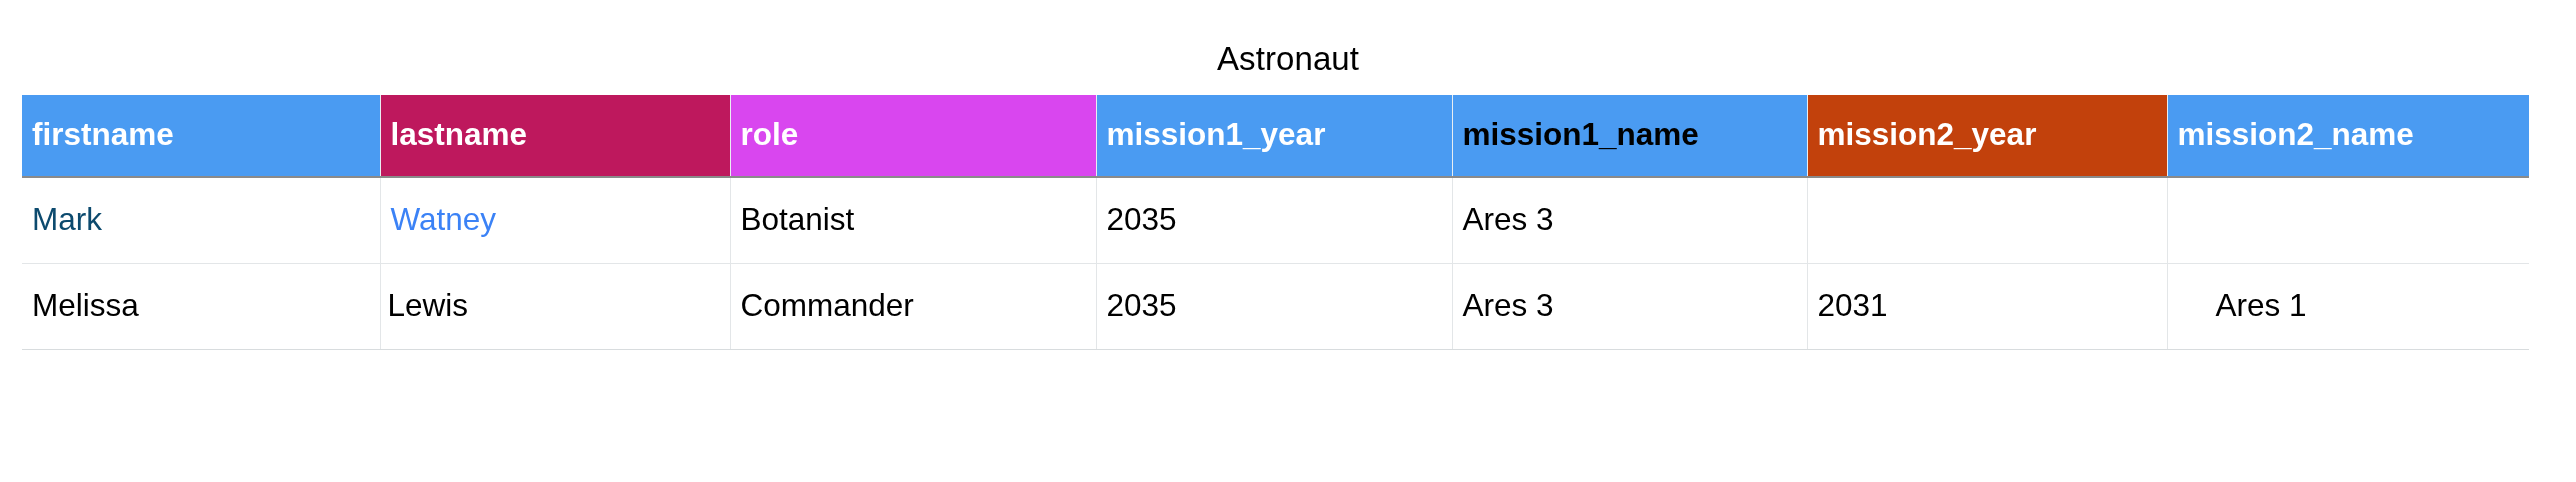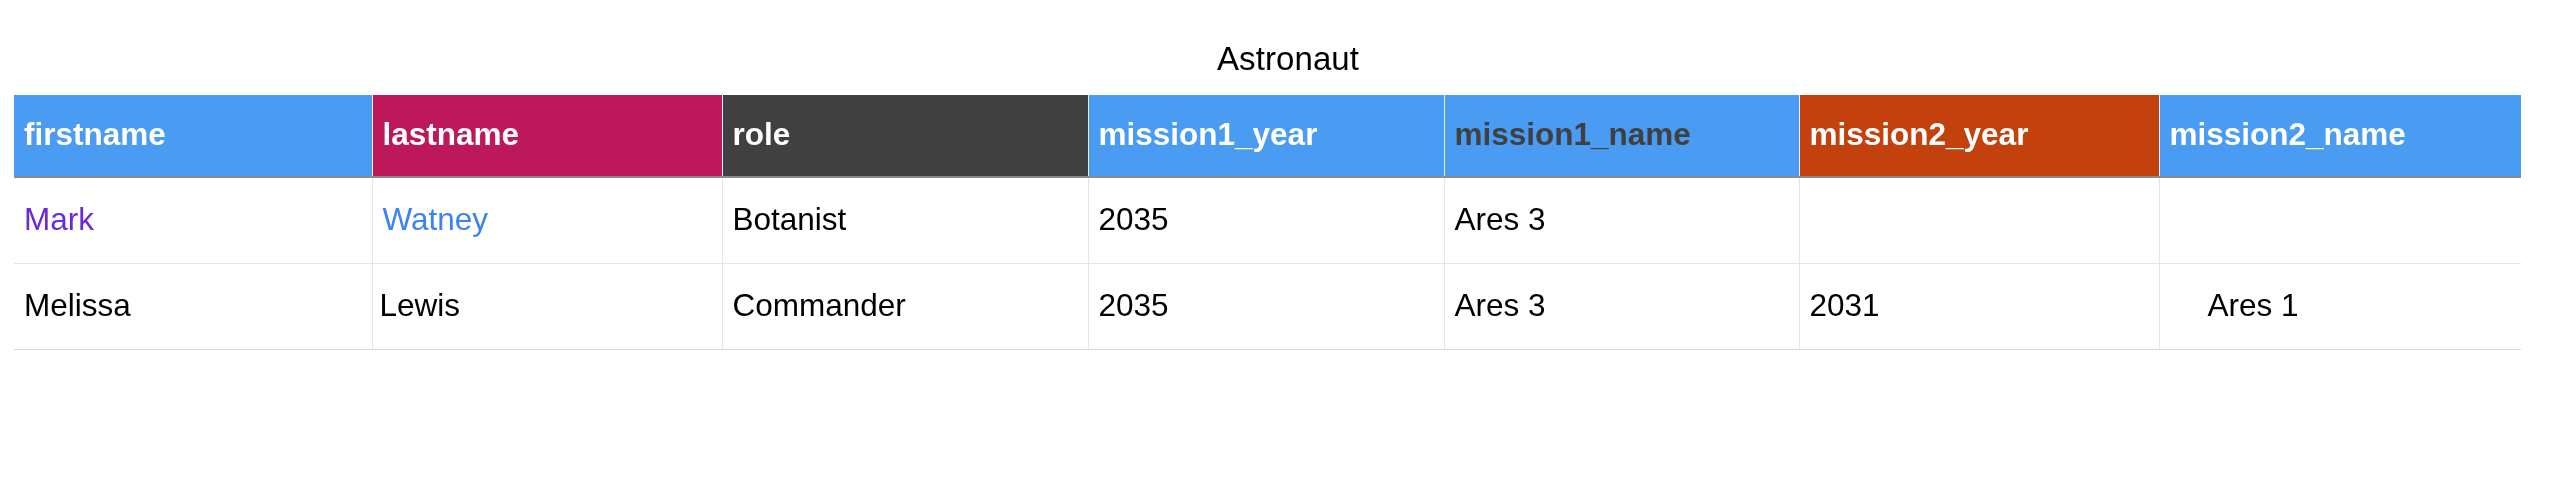--- a/index.html
+++ b/index.html
@@ -26,21 +26,21 @@
     width: 2576px;
     text-align: center;
     font-size: 33px;
     line-height: 43px;
     color: #000000;
     font-weight: 400;
     letter-spacing: 0.1px;
   }
   .table-wrap {
     position: absolute;
-    left: 14px;
+    left: 22px;
     top: 95px;
     width: 2507px;
   }
   table.astro {
     border-collapse: collapse;
     table-layout: fixed;
     width: 2507px;
     font-size: 31.5px;
   }
   table.astro col.c0 { width: 358px; }
@@ -107,30 +107,30 @@
           <col class="c2">
           <col class="c3">
           <col class="c4">
           <col class="c5">
           <col class="c6">
       </colgroup>
       <thead>
         <tr>
           <th style="background: rgb(74, 155, 242); color: rgb(255, 255, 255); border-bottom-color: rgb(138, 138, 138);">firstname</th>
           <th style="background: #be185d; color: rgb(255, 255, 255); border-bottom-color: rgb(138, 138, 138);">lastname</th>
-          <th style="background: #404040; color: rgb(255, 255, 255); border-bottom-color: rgb(138, 138, 138);">role</th>
+          <th style="background: #d946ef; color: rgb(255, 255, 255); border-bottom-color: rgb(138, 138, 138);">role</th>
           <th style="background: rgb(74, 155, 242); color: rgb(255, 255, 255); border-bottom-color: rgb(138, 138, 138);">mission1_year</th>
-          <th style="background: rgb(74, 155, 242); color: #404040; border-bottom-color: rgb(138, 138, 138);">mission1_name</th>
+          <th style="background: rgb(74, 155, 242); color: #000000; border-bottom-color: rgb(138, 138, 138);">mission1_name</th>
           <th style="background: #c2410c; color: rgb(255, 255, 255); border-bottom-color: rgb(138, 138, 138);">mission2_year</th>
           <th style="background: rgb(74, 155, 242); color: rgb(255, 255, 255); border-bottom-color: rgb(138, 138, 138);">mission2_name</th>
         </tr>
       </thead>
       <tbody>
         <tr>
-          <td style="color: #6d28d9;">Mark</td>
+          <td style="color: #0c4a6e;">Mark</td>
           <td style="color: #3b82f6;">Watney</td>
           <td style="color: rgb(0, 0, 0);">Botanist</td>
           <td style="color: rgb(0, 0, 0);">2035</td>
           <td style="color: rgb(0, 0, 0);">Ares 3</td>
           <td style="color: rgb(0, 0, 0);"></td>
           <td style="color: rgb(0, 0, 0);"></td>
         </tr>
         <tr>
           <td style="color: rgb(0, 0, 0);">Melissa</td>
           <td style="color: rgb(0, 0, 0); padding-left: 7px;">Lewis</td>

